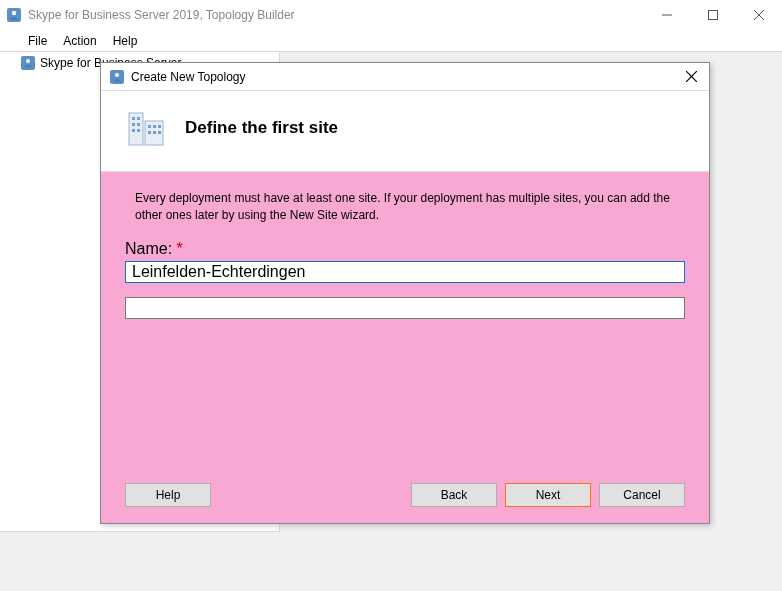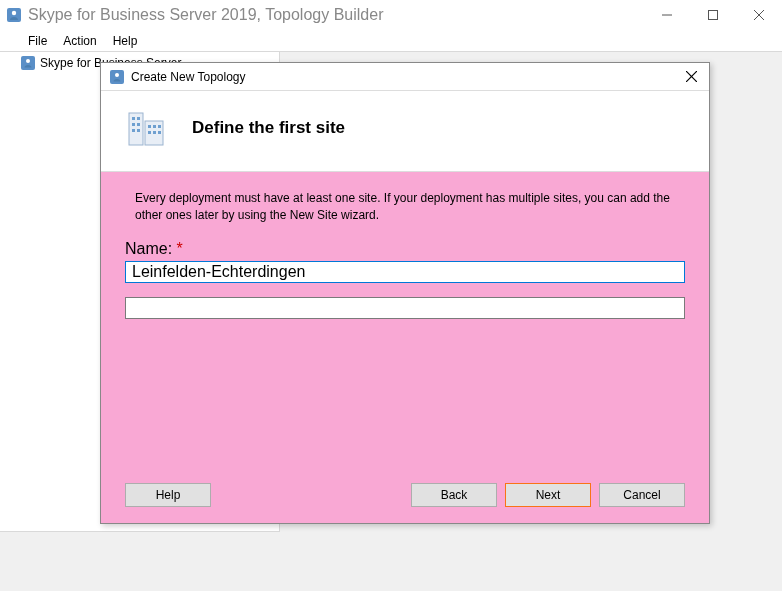--- a/index.html
+++ b/index.html
@@ -21,21 +21,21 @@
       padding-left: 6px;
       background: #fff;
       color: #888;
     }
     .mainwin-titlebar .app-icon {
       width: 16px; height: 16px;
       margin-right: 6px;
     }
     .mainwin-titlebar .title {
       flex: 1;
-      font-size: 16px;
+      font-size: 12px;
     }
     .win-controls {
       display: flex;
       height: 100%;
     }
     .win-controls .ctrl {
       width: 46px;
       display: flex;
       align-items: center;
       justify-content: center;
@@ -118,21 +118,21 @@
     .dialog-titlebar .dlg-close {
       font-size: 14px;
       color: #000;
       width: 20px;
       text-align: center;
     }
     .dialog-header {
       padding: 16px 24px 22px 24px;
       display: flex;
       align-items: center;
-      gap: 25px;
+      gap: 18px;
       background: #fff;
       border-bottom: 1px solid #ddd;
     }
     .dialog-header .header-icon {
       width: 42px;
       height: 42px;
     }
     .dialog-header h1 {
       font-size: 17px;
       font-weight: 600;

